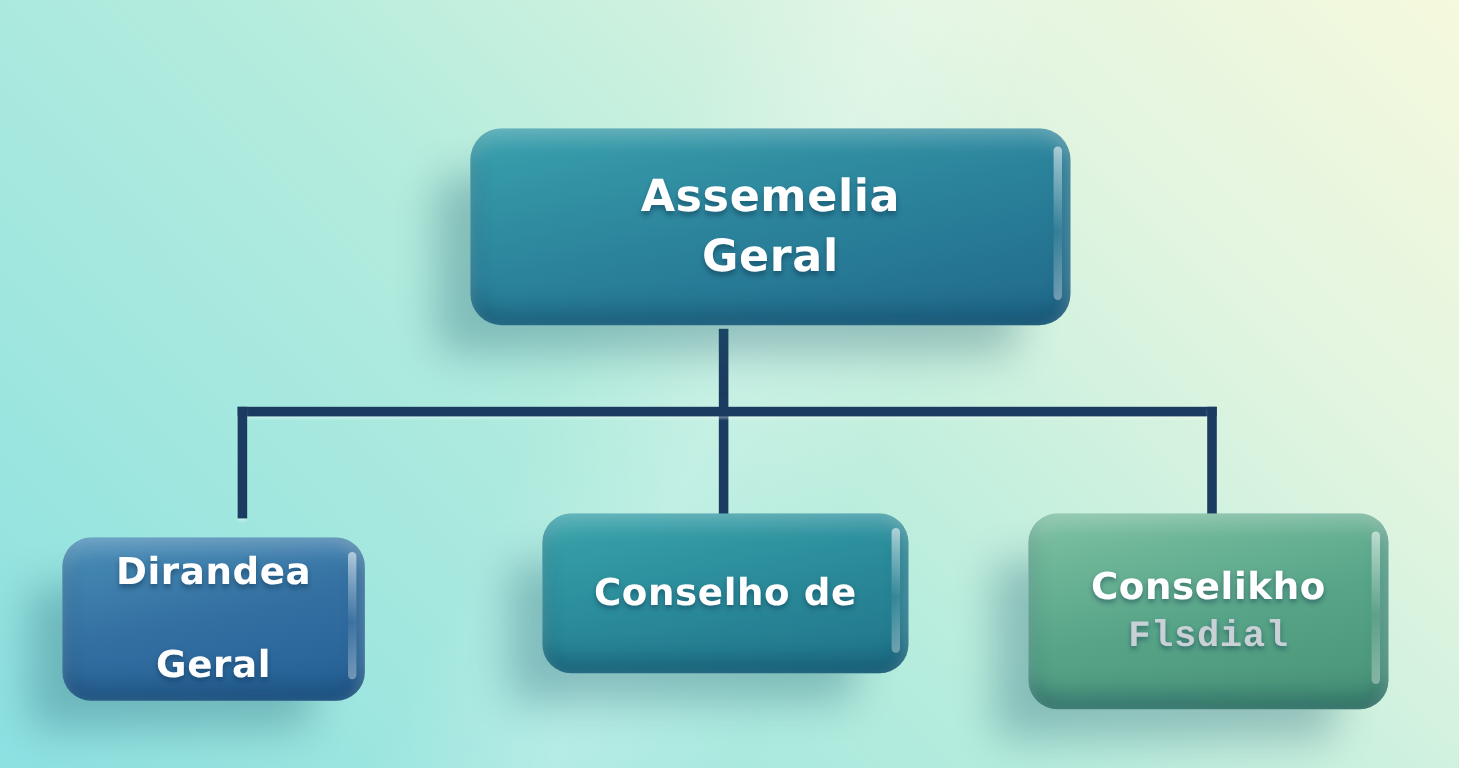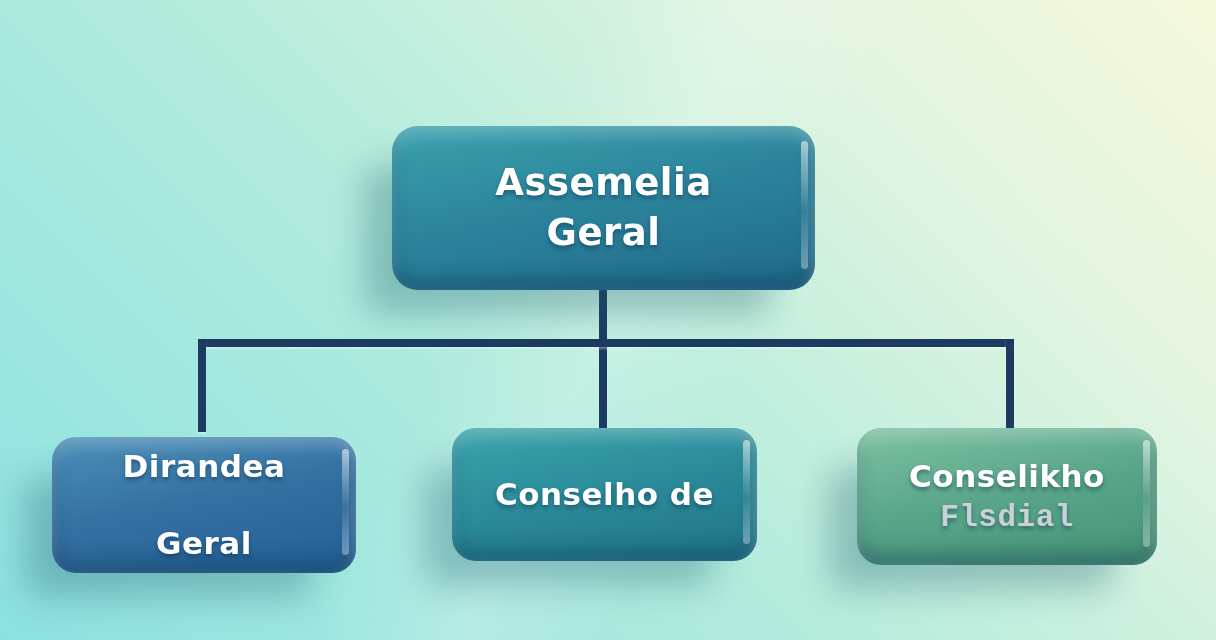--- a/index.html
+++ b/index.html
@@ -60,42 +60,42 @@
       rgba(255,255,255,0.06) 55%,
       rgba(255,255,255,0.35));
   }
   .node .line {
     position: relative;
     text-shadow: 0 3px 4px rgba(8,45,70,0.45);
     letter-spacing: 0.5px;
   }
 
   .node-root {
-    left: 392px; top: 126px; width: 423px; height: 164px;
+    left: 392px; top: 107px; width: 500px; height: 164px;
     border-radius: 26px;
     background: linear-gradient(168deg, #3aa2ad 0%, #2b839b 48%, #20688a 100%);
     font-size: 37px;
     line-height: 50px;
   }
   .node-left {
-    left: 52px; top: 437px; width: 304px; height: 136px;
+    left: 52px; top: 448px; width: 252px; height: 136px;
     background: linear-gradient(168deg, #4a8fb8 0%, #336fa1 50%, #245f95 100%);
     font-size: 31px;
     line-height: 41px;
     gap: 36px;
   }
   .node-middle {
     left: 452px; top: 428px; width: 305px; height: 133px;
     background: linear-gradient(168deg, #3aa5ac 0%, #2a8a99 50%, #1f7389 100%);
     font-size: 31px;
     line-height: 41px;
     gap: 24px;
   }
   .node-right {
-    left: 857px; top: 428px; width: 300px; height: 137px;
+    left: 857px; top: 428px; width: 300px; height: 163px;
     background: linear-gradient(168deg, #7ec2a2 0%, #57a488 52%, #479275 100%);
     font-size: 31px;
     line-height: 41px;
   }
   .node-right .line-secondary {
     color: #c9d0d6;
     font-family: Liberation Mono, monospace;
   }
 </style>
 </head>

